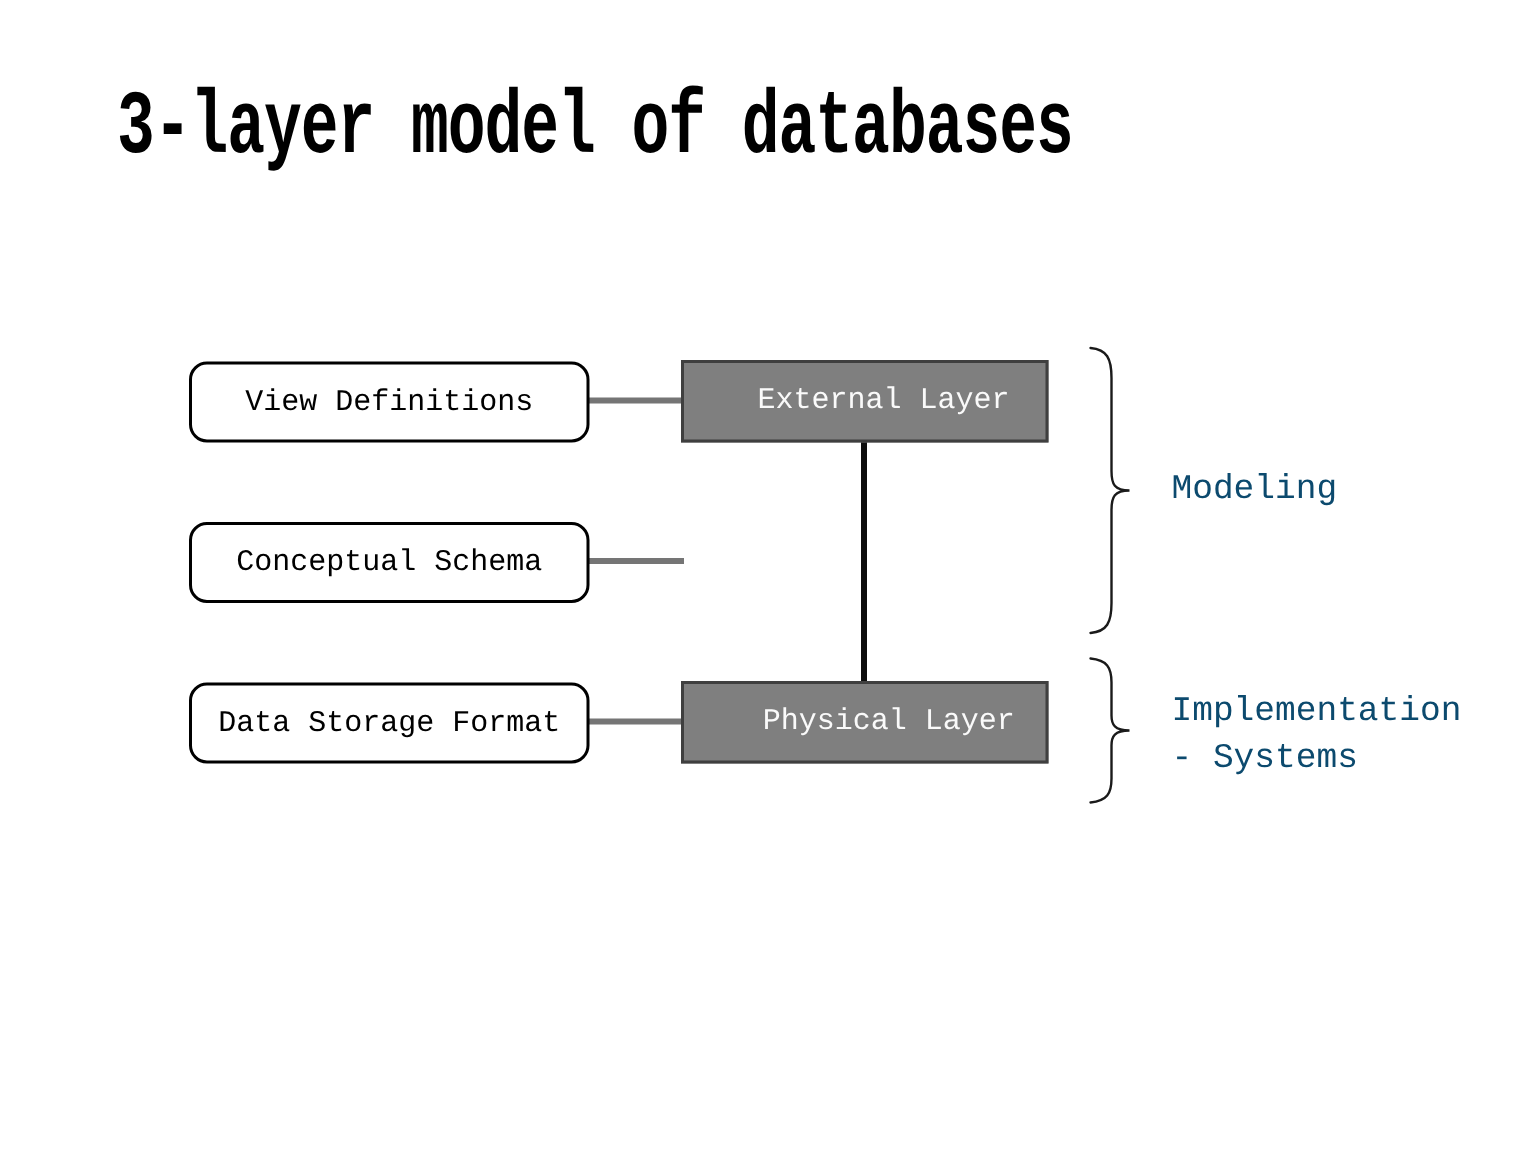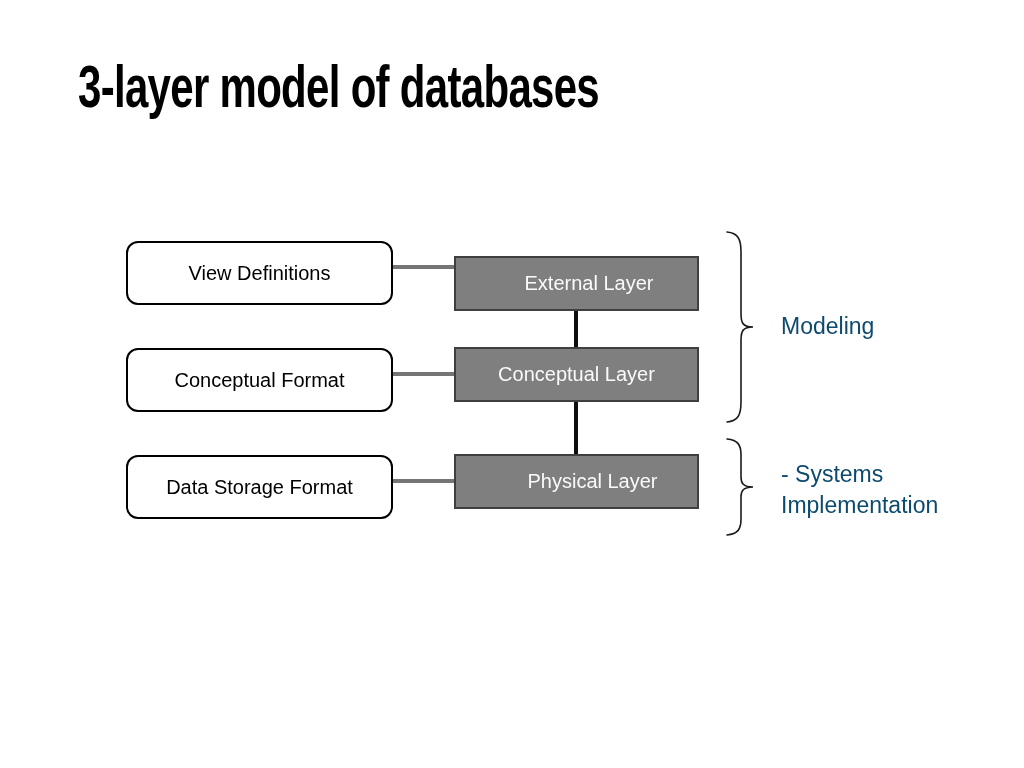--- a/index.html
+++ b/index.html
@@ -6,21 +6,21 @@
     margin: 0;
     padding: 0;
     background: #ffffff;
   }
   .slide {
     position: relative;
     width: 1024px;
     height: 768px;
     background: #ffffff;
     overflow: hidden;
-    font-family: Liberation Sans, sans-serif;
+    font-family: Liberation Mono, monospace;
     color: #000000;
   }
   .title {
     position: absolute;
     left: 78px;
     top: 52px;
     margin: 0;
     font-size: 60px;
     font-weight: 700;
     letter-spacing: -1px;
@@ -49,21 +49,21 @@
     z-index: 1;
   }
   .h1 { top: 265px; }
   .h2 { top: 372px; }
   .h3 { top: 479px; }
 
   .wbox {
     position: absolute;
     left: 126px;
     width: 267px;
-    height: 64px;
+    height: 54px;
     box-sizing: border-box;
     background: #ffffff;
     border: 2px solid #000000;
     border-radius: 12px;
     display: flex;
     align-items: center;
     justify-content: center;
     font-size: 20px;
     z-index: 2;
   }
@@ -79,21 +79,21 @@
     box-sizing: border-box;
     background: #7f7f7f;
     border: 2px solid #3f3f3f;
     color: #fafafa;
     display: flex;
     align-items: center;
     justify-content: center;
     font-size: 20px;
     z-index: 2;
   }
-  .g1 { top: 256px; padding-left: 25px; }
+  .g1 { top: 240px; padding-left: 25px; }
   .g2 { top: 347px; }
   .g3 { top: 454px; padding-left: 32px; }
 
   .brace {
     position: absolute;
     z-index: 1;
   }
   .b1 { left: 725px; top: 230px; width: 30px; height: 194px; }
   .b2 { left: 725px; top: 437px; width: 30px; height: 100px; }
   .brace path {
@@ -123,24 +123,21 @@
   <div class="hline h1"></div>
   <div class="wbox w1">
     <span>View Definitions</span>
   </div>
   <div class="gbox g1">
     <span>External Layer</span>
   </div>
 
   <div class="hline h2"></div>
   <div class="wbox w2">
-    <span>Conceptual Format</span>
-  </div>
-  <div class="gbox g2">
-    <span>Conceptual Layer</span>
+    <span>Conceptual Schema</span>
   </div>
 
   <div class="hline h3"></div>
   <div class="wbox w3">
     <span>Data Storage Format</span>
   </div>
   <div class="gbox g3">
     <span>Physical Layer</span>
   </div>
 
@@ -148,17 +145,17 @@
     <path d="M 2 2 C 13 3 16 9 16 22 L 16 84 C 16 93 18 97 28 97 C 18 97 16 101 16 110 L 16 172 C 16 185 13 191 2 192"></path>
   </svg>
   <div class="brace-label l1">
     <span>Modeling</span>
   </div>
 
   <svg class="brace b2" viewBox="0 0 30 100" aria-hidden="true">
     <path d="M 2 2 C 13 3 16 8 16 18 L 16 40 C 16 46 18 50 28 50 C 18 50 16 54 16 60 L 16 82 C 16 92 13 97 2 98"></path>
   </svg>
   <div class="brace-label l2">
+    <div>Implementation</div>
     <div>- Systems</div>
-    <div>Implementation</div>
   </div>
 
 </div>
 
 </body></html>

